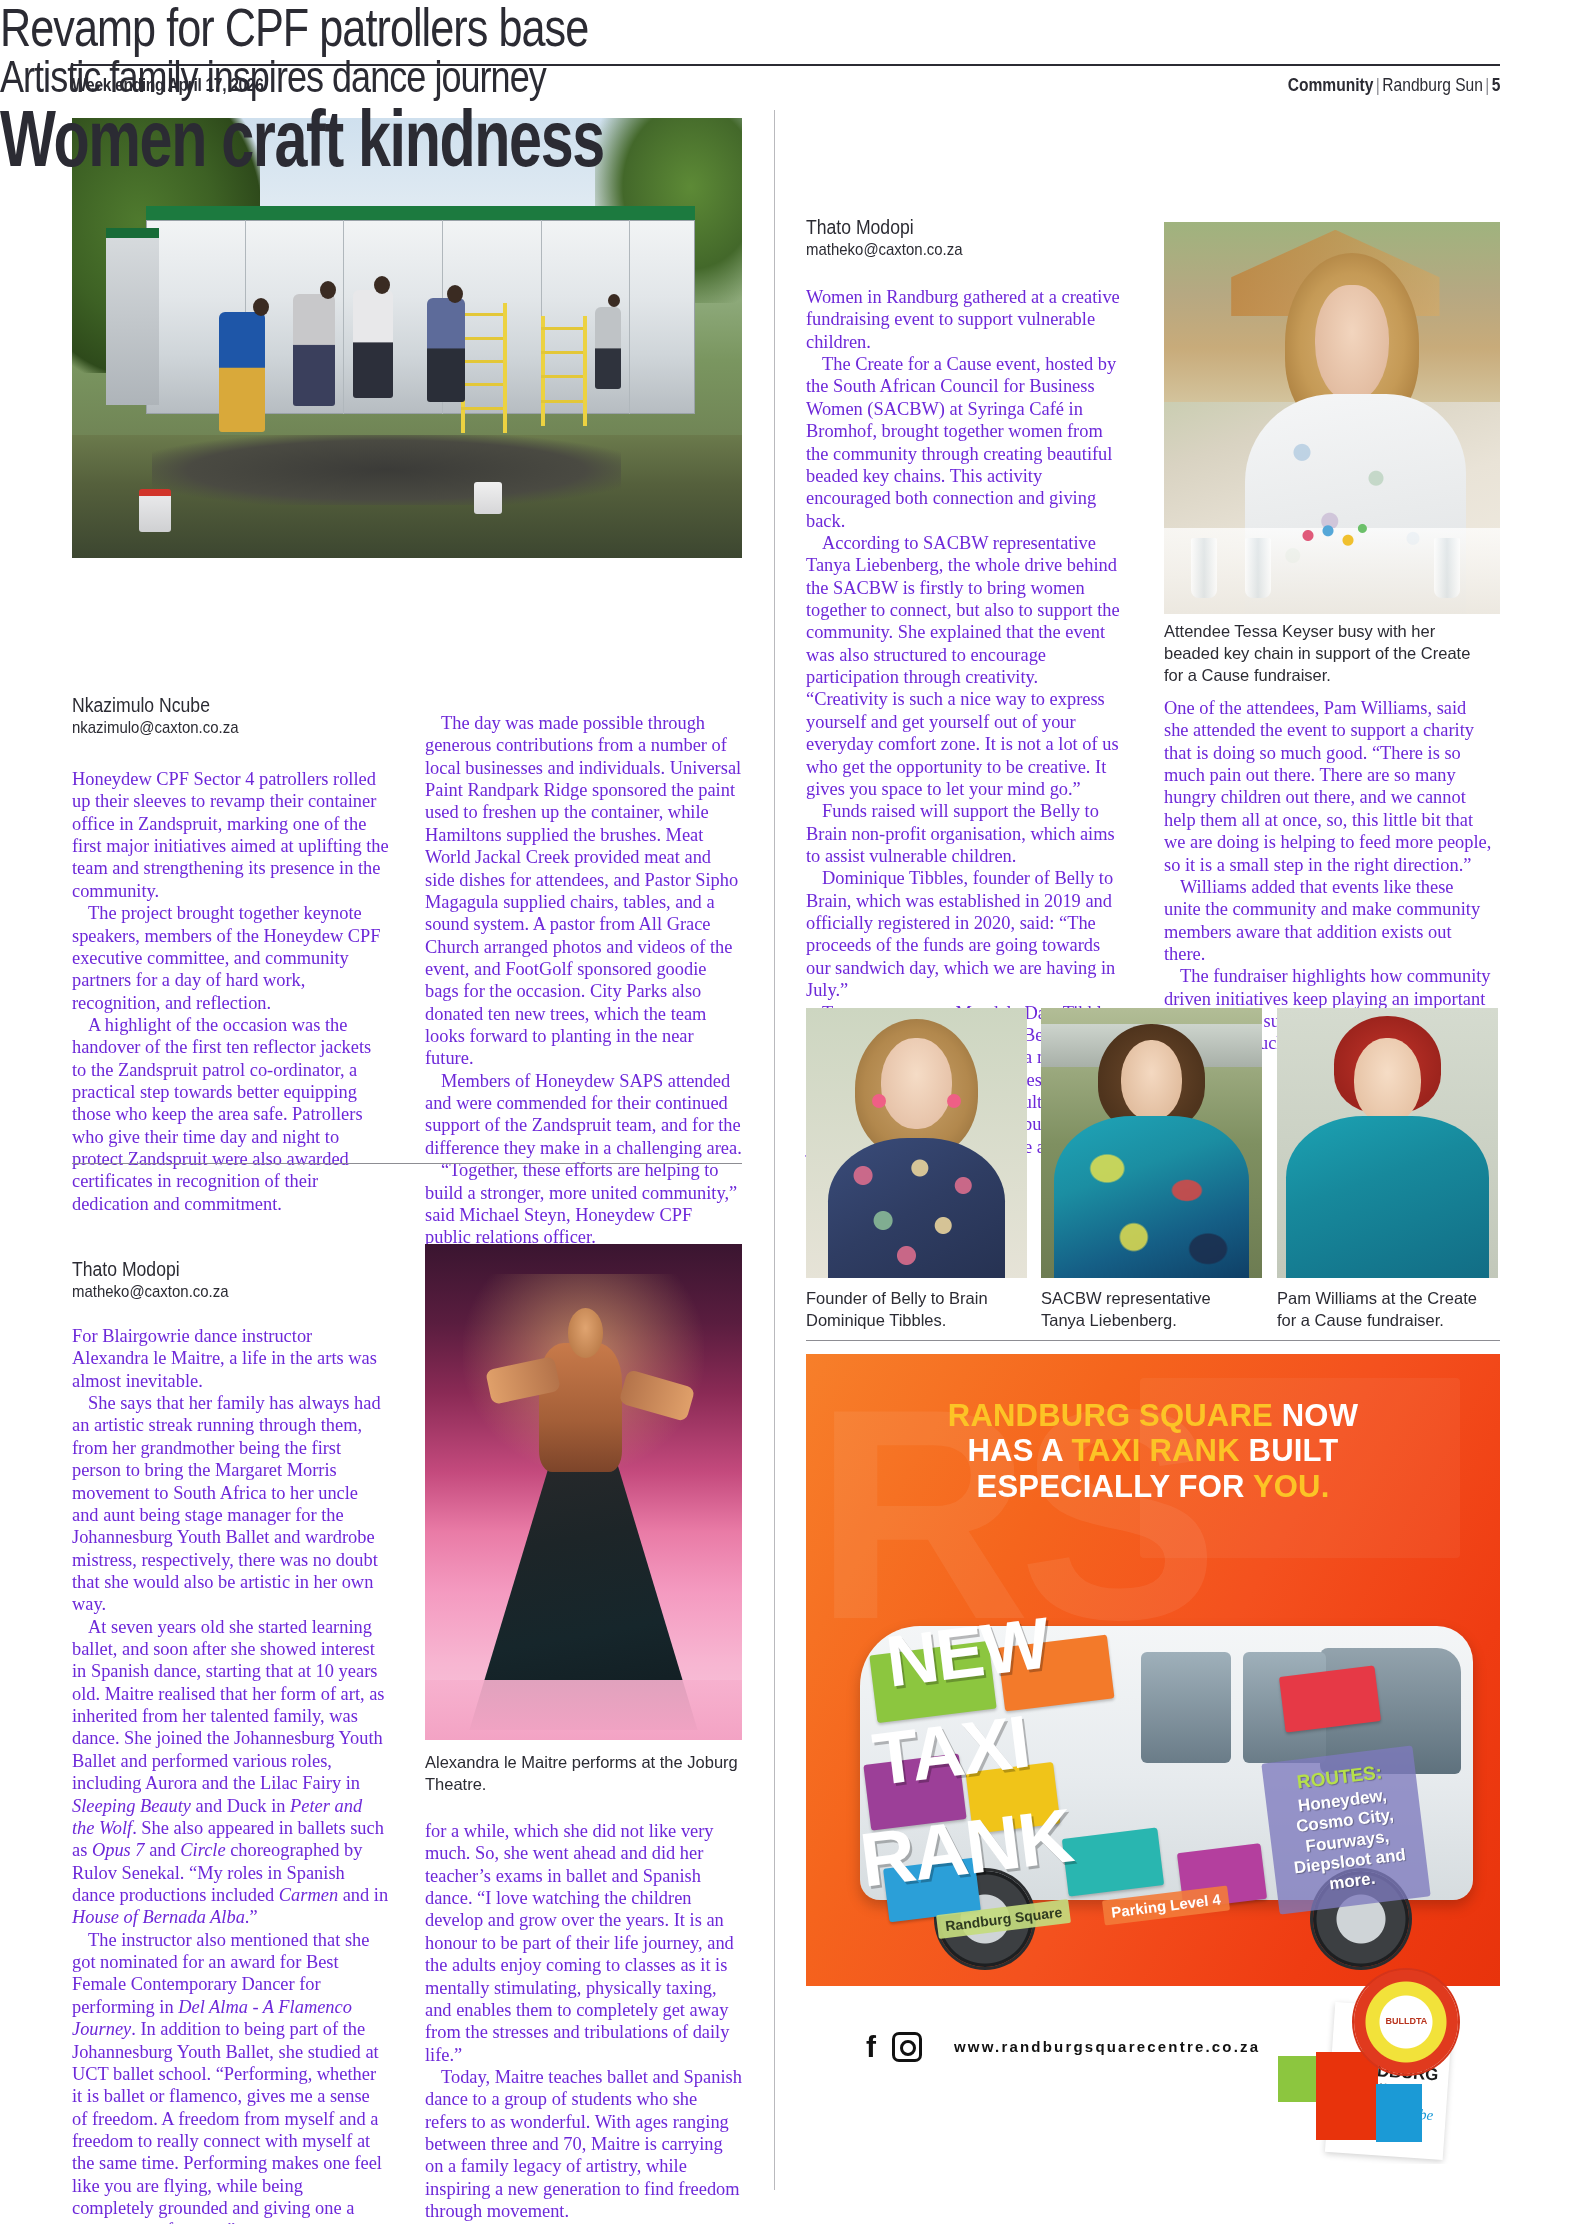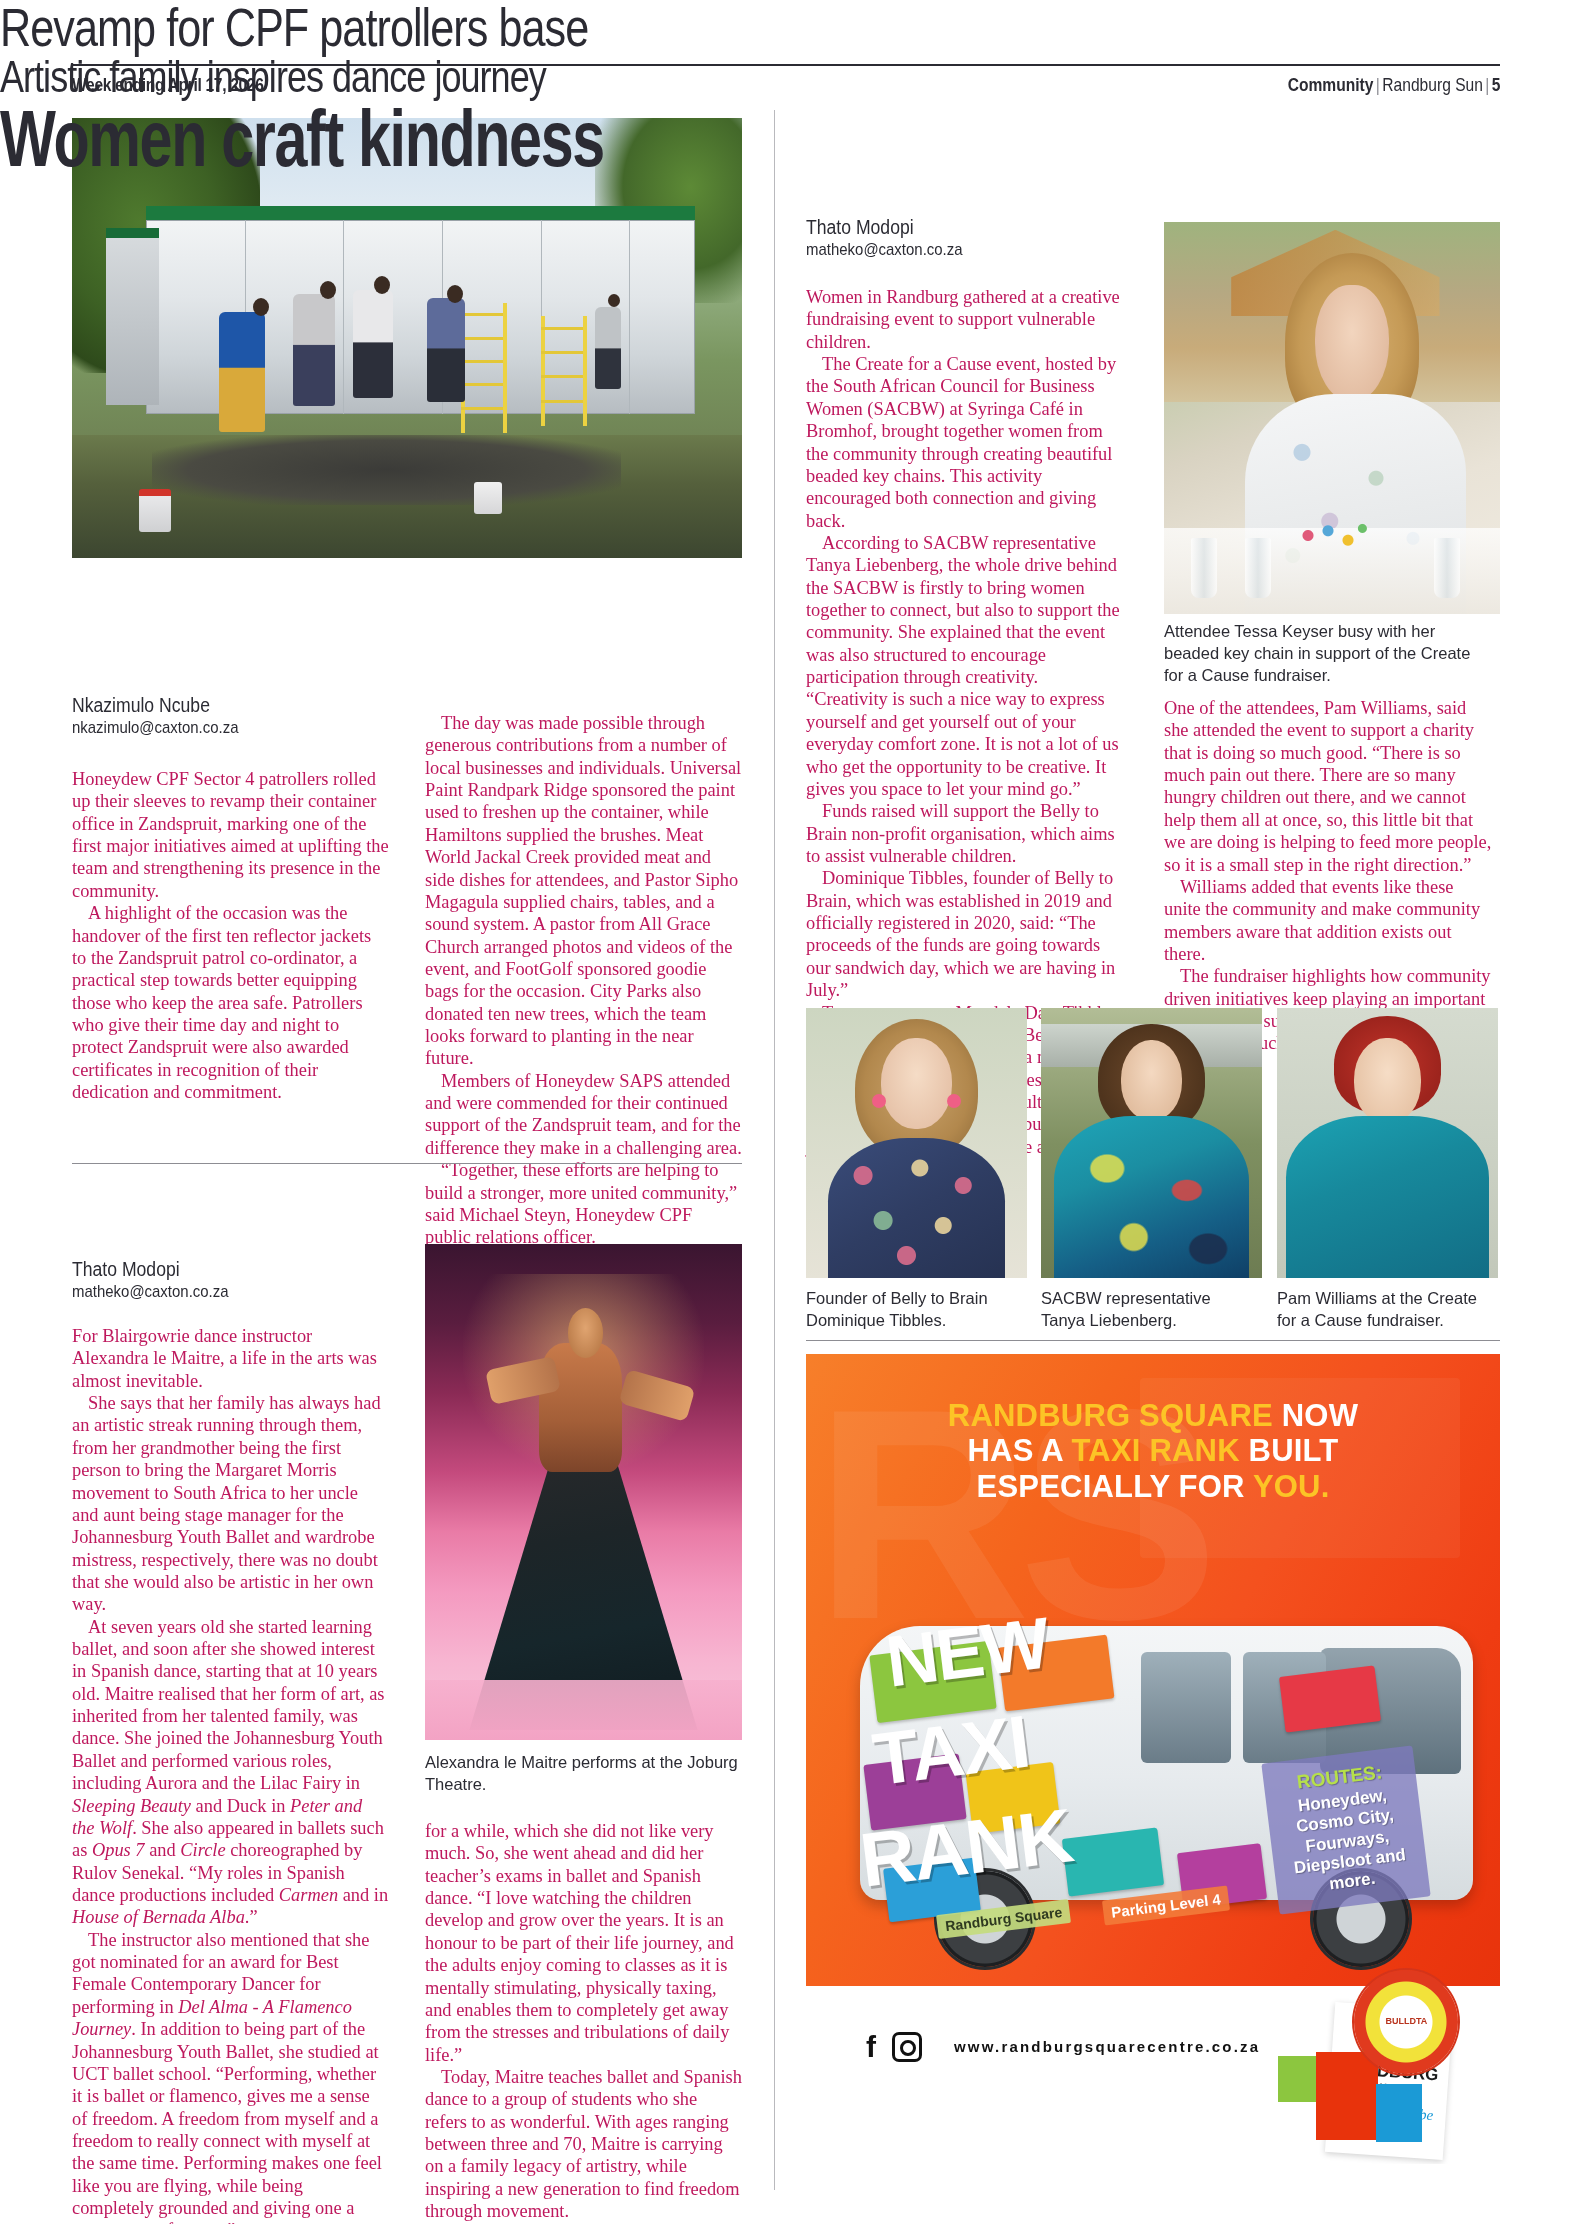--- a/index.html
+++ b/index.html
@@ -103,21 +103,21 @@
   .caption {
     font-family: "Liberation Sans", sans-serif;
     font-size: 16.5px;
     line-height: 1.33;
     color: #2b2b33;
   }
   .body {
     font-family: "Liberation Serif", serif;
     font-size: 18.4px;
     line-height: 1.215;
-    color: #be185d;
+    color: #6d28d9;
     text-align: left;
     hyphens: none;
   }
   .body p {
     margin: 0;
     text-indent: 16px;
   }
   .body p.first { text-indent: 0; }
   .body i { font-style: italic; }
 
@@ -506,20 +506,21 @@
   </div>
 
 
   <div class="headline" style="left:80px; top:612px; width:900px; font-size:54px;">Revamp for CPF patrollers base</div>
 
   <div class="byline-name" style="position:absolute; left:72px; top:694px;">Nkazimulo Ncube</div>
   <div class="byline-mail" style="position:absolute; left:72px; top:718px;">nkazimulo@caxton.co.za</div>
 
   <div class="body" style="position:absolute; left:72px; top:768px; width:317px;">
     <p class="first">Honeydew CPF Sector 4 patrollers rolled up their sleeves to revamp their container office in Zandspruit, marking one of the first major initiatives aimed at uplifting the team and strengthening its presence in the community.</p>
+    <p>The project brought together keynote speakers, members of the Honeydew CPF executive committee, and community partners for a day of hard work, recognition, and reflection.</p>
     <p>A highlight of the occasion was the handover of the first ten reflector jackets to the Zandspruit patrol co-ordinator, a practical step towards better equipping those who keep the area safe. Patrollers who give their time day and night to protect Zandspruit were also awarded certificates in recognition of their dedication and commitment.</p>
   </div>
 
   <div class="body" style="position:absolute; left:425px; top:712px; width:317px;">
     <p>The day was made possible through generous contributions from a number of local businesses and individuals. Universal Paint Randpark Ridge sponsored the paint used to freshen up the container, while Hamiltons supplied the brushes. Meat World Jackal Creek provided meat and side dishes for attendees, and Pastor Sipho Magagula supplied chairs, tables, and a sound system. A pastor from All Grace Church arranged photos and videos of the event, and FootGolf sponsored goodie bags for the occasion. City Parks also donated ten new trees, which the team looks forward to planting in the near future.</p>
     <p>Members of Honeydew SAPS attended and were commended for their continued support of the Zandspruit team, and for the difference they make in a challenging area.</p>
     <p>“Together, these efforts are helping to build a stronger, more united community,” said Michael Steyn, Honeydew CPF public relations officer.</p>
   </div>
 
   <div class="hrule" style="left:72px; top:1163px; width:670px;"></div>

